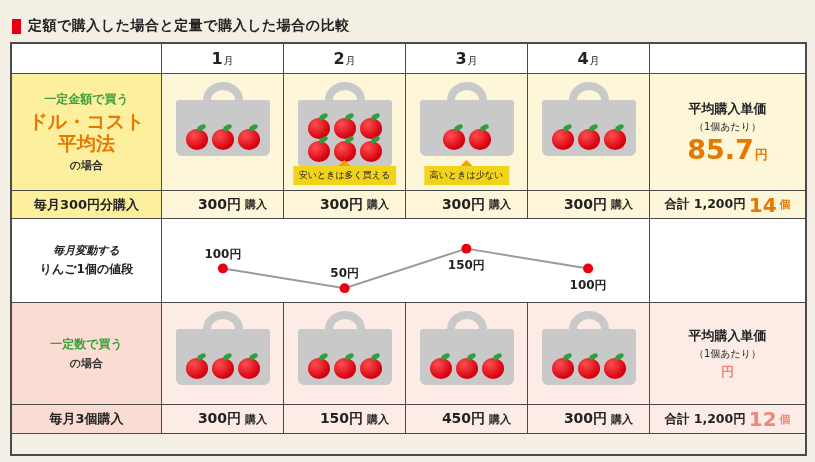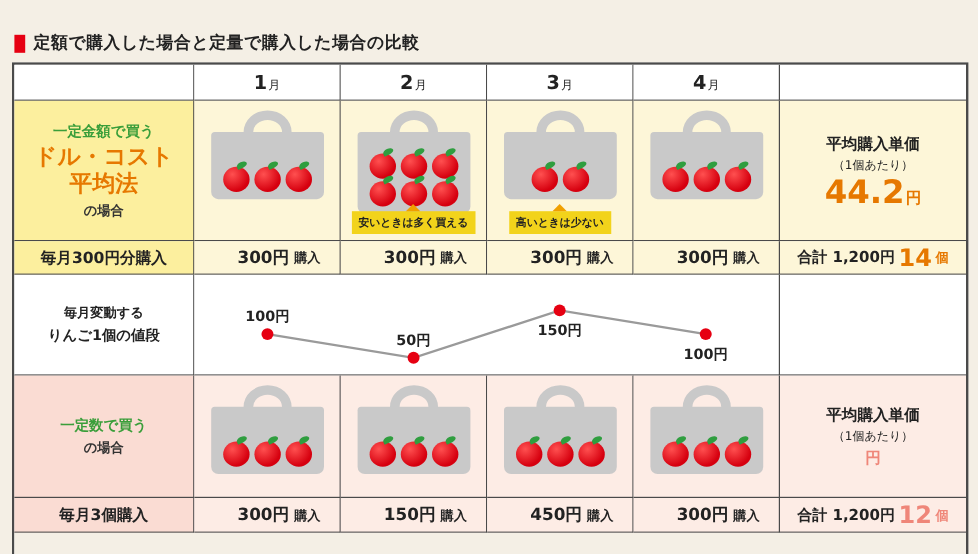--- a/index.html
+++ b/index.html
@@ -2,21 +2,21 @@
 <html style="--accent-red: #e60012; --border-color: #4a4a4a; --page-bg: #f4efe5; --orange: #e67800; --green: #3a9e3a; --salmon: #ef8679; --yellow-label-bg: #fcef9e; --yellow-bg: #fdf6d8; --pink-label-bg: #fadcd3; --pink-bg: #fdece5; --note-bg: #f2d31b; --bag-gray: #c9c9c9; --apple-red: #d6000f;"><head>
 <meta charset="utf-8">
 <style>
   html,body{margin:0;padding:0;}
   body{
     width:815px;height:462px;overflow:hidden;
     background:var(--page-bg,#f4efe5);
     font-family:"DejaVu Sans","Liberation Sans",sans-serif;
     color:#222;
   }
-  .titlebar{display:flex;align-items:center;gap:7px;padding:27px 0 7px 12px;}
+  .titlebar{display:flex;align-items:center;gap:7px;padding:17px 0 7px 12px;}
   .tmark{width:9px;height:15px;background:var(--accent-red,#e60012);flex:0 0 auto;}
   .title{font-size:14px;font-weight:bold;margin:0;color:#222;letter-spacing:.5px;}
 
   .table{
     margin-left:10px;
     display:grid;
     grid-template-columns:150px 122px 122px 122px 122px 155px;
     grid-template-rows:30px 117px 28px 84px 102px 29px 20px;
     border:2px solid var(--border-color,#4a4a4a);
     background:#fff;
@@ -62,21 +62,21 @@
     width:22px;height:21px;border-radius:50%;
     background:radial-gradient(circle at 35% 30%, #ff5050, var(--apple-red,#d6000f) 68%);
     position:relative;margin:1px 2px;display:inline-block;
   }
   .apple::before{
     content:"";position:absolute;top:-4px;left:11px;width:9px;height:5px;
     background:#2f9e3f;border-radius:60% 60% 60% 0;transform:rotate(-25deg);
   }
   .note{
     position:absolute;bottom:5px;left:50%;transform:translateX(-50%);
-    background:var(--note-bg,#f2d31b);color:#222;font-size:9px;font-weight:bold;
+    background:var(--note-bg,#f2d31b);color:#222;font-size:9px;font-weight:normal;
     padding:3px 6px;white-space:nowrap;z-index:2;
   }
   .note::before{
     content:"";position:absolute;top:-6px;left:50%;transform:translateX(-50%);
     border-left:6px solid transparent;border-right:6px solid transparent;
     border-bottom:6px solid #f0a000;
   }
 
   .sublabel{display:flex;align-items:center;justify-content:center;font-size:13px;font-weight:bold;}
   .subcell{display:flex;align-items:center;justify-content:center;gap:4px;padding-left:20px;}
@@ -90,21 +90,21 @@
   .price{font-size:27px;font-weight:bold;line-height:1;}
   .punit{font-size:13px;font-weight:bold;}
   .orange{color:var(--orange,#e67800);}
   .salmon{color:var(--salmon,#ef8679);}
 
   .subtotal{display:flex;align-items:center;justify-content:center;gap:3px;}
   .total-label{font-size:12.5px;font-weight:bold;}
   .cnt{font-size:20px;font-weight:bold;line-height:1;}
   .cntu{font-size:11px;font-weight:bold;}
 
-  .pl1{font-size:11px;font-weight:bold;}
+  .pl1{font-size:11px;font-weight:bold;font-style:italic;}
   .pl2{font-size:12px;font-weight:bold;}
   .chartcell{grid-column:2/6;}
   .chartcell svg{width:100%;height:100%;display:block;}
 </style>
 </head>
 <body>
 
 <div class="page">
   <div class="titlebar">
     <span class="tmark"></span>
@@ -181,21 +181,21 @@
             <span class="apple"></span>
             <span class="apple"></span>
             <span class="apple"></span>
           </span>
       </div>
     </div>
     <div class="c summary ybg noR">
       <div class="sum-l1">平均購入単価</div>
       <div class="sum-l2">（1個あたり）</div>
       <div class="price-line">
-        <span class="price orange">44.2</span>
+        <span class="price orange">85.7</span>
         <span class="punit orange">円</span>
       </div>
     </div>
 
     <div class="c sublabel ylab">毎月300円分購入</div>
     <div class="c subcell ybg">
       <span class="amt">300円</span>
       <span class="act">購入</span>
     </div>
     <div class="c subcell ybg">

